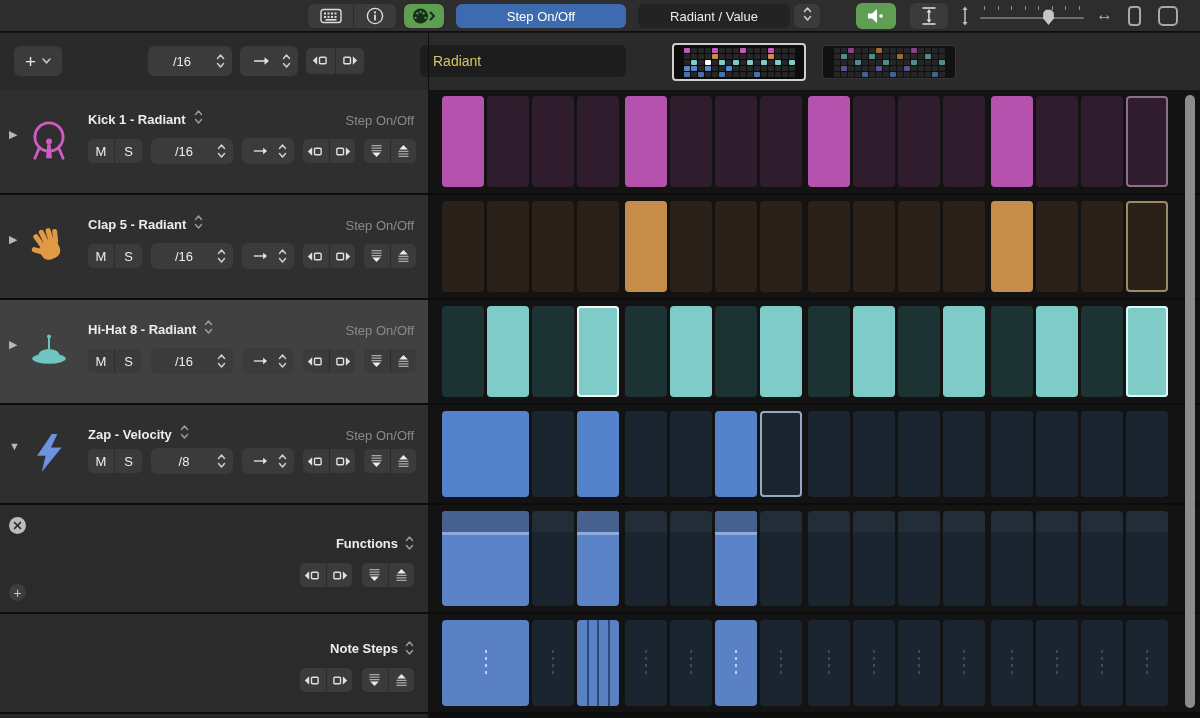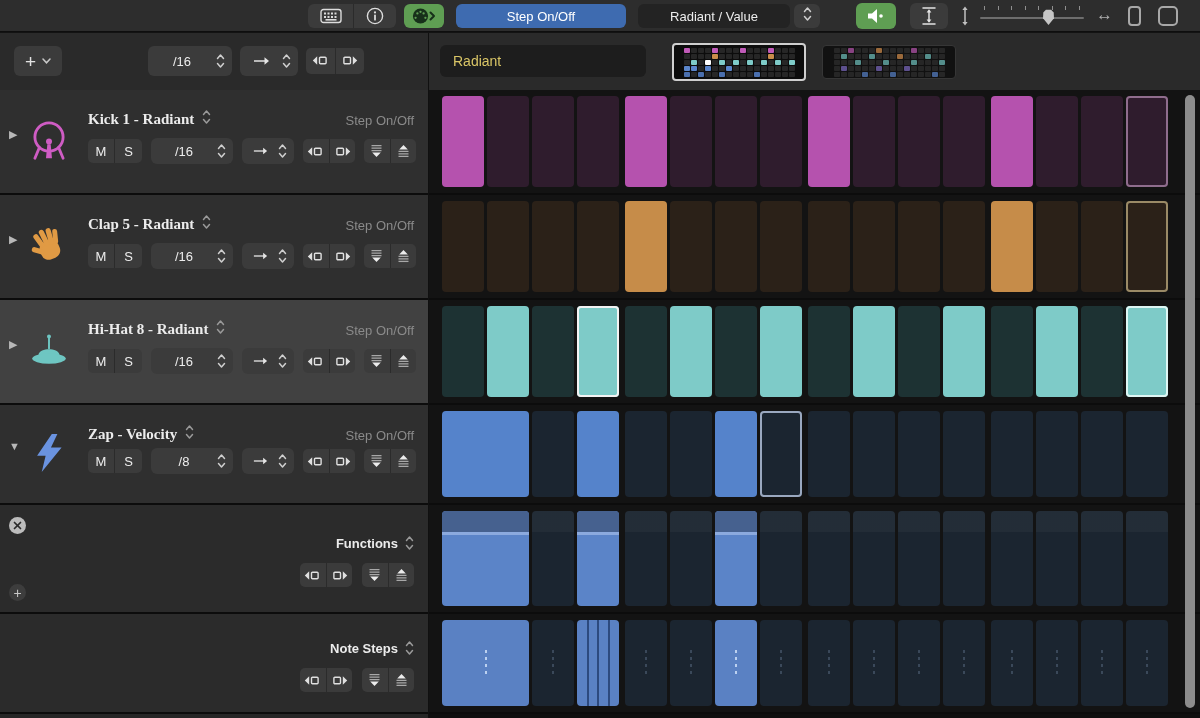--- a/index.html
+++ b/index.html
@@ -19,21 +19,21 @@
   .icon-btn:last-child { border-right:none; }
   .solo-btn { position:absolute; top:4px; height:24px; border-radius:6px;
     display:flex; align-items:center; justify-content:center; }
   .txt-pill { position:absolute; top:4px; height:24px; border-radius:6px;
     display:flex; align-items:center; }
 
   
   .pattern-bar { position:absolute; left:0; top:33px; width:1200px; height:57px; background:#2a2a2a; }
   .pb-btn { position:absolute; background:#3b3b3b; border-radius:6px; display:flex;
     align-items:center; justify-content:center; color:#e2e2e2; }
-  .pattern-name { position:absolute; left:440px; top:12px; width:206px; height:32px;
+  .pattern-name { position:absolute; left:420px; top:12px; width:206px; height:32px;
     background:#1d1d1d; border-radius:6px; display:flex; align-items:center;
     padding-left:13px; color:#d9c566; font-size:14px; }
   .thumb { position:absolute; top:10px; background:#0c0c0c; border-radius:4px;
     display:flex; align-items:center; justify-content:center; }
   .thumb.sel { border:2px solid #cfcfcf; }
   .thumb.dim { border:1px solid #3a3a3a; opacity:.8; }
   .thumb-grid { position:relative; }
   .tcell { position:absolute; width:6px; height:5px; border-radius:1px; background:#262626; }
 
   
@@ -48,21 +48,21 @@
 
   
   .rows { position:absolute; left:0; top:90px; width:1200px; }
   .row { display:flex; border-bottom:2px solid #0c0c0c; }
   .row-header { width:429px; position:relative; border-right:1px solid #121212; }
   .row-grid { flex:1; position:relative; background:#131313; }
   .cell { position:absolute; border-radius:4px; }
   .disclosure { position:absolute; left:9px; color:#b8b8b8; font-size:11px; }
   .track-icon { position:absolute; left:26px; width:46px; text-align:center; }
   .name-line { position:absolute; left:88px; display:flex; align-items:center; gap:8px; }
-  .track-name { color:#ececec; font-size:15px; font-weight:700;font-family:Liberation Serif, serif; }
+  .track-name { color:#ececec; font-size:13px; font-weight:700; }
   .mode-label { position:absolute; right:14px; color:#8a8a8a; font-size:13px; }
   .controls-line { position:absolute; left:88px; display:flex; gap:9px; align-items:center; }
   .sub-label { position:absolute; right:14px; display:flex; align-items:center; gap:7px;
     color:#ececec; font-size:13px; font-weight:700; }
   .sub-controls { position:absolute; right:14px; display:flex; gap:10px; }
   .round-btn { position:absolute; width:17px; height:17px; border-radius:50%;
     display:flex; align-items:center; justify-content:center; }
   .vband { position:absolute; left:0; top:0; width:100%; border-radius:4px 4px 0 0; }
   .vline { position:absolute; left:0; width:100%; height:3px; }
   .nr-div { position:absolute; top:0; width:2px; height:100%; background:rgba(10,30,70,.55); }

